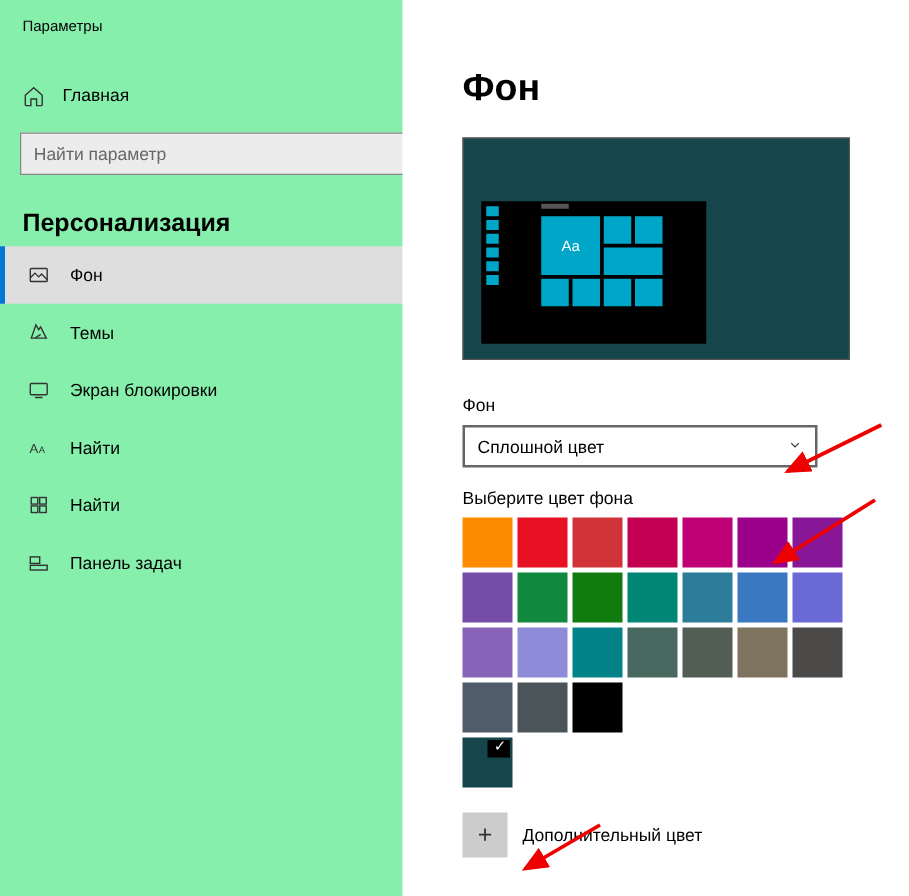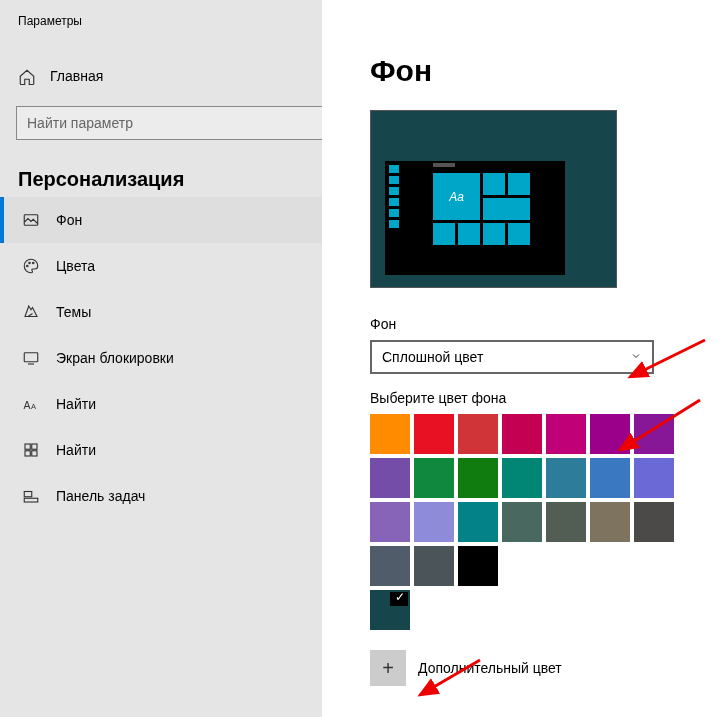--- a/index.html
+++ b/index.html
@@ -10,21 +10,21 @@
     height: 717px;
     overflow: hidden;
     font-size: 14px;
     color: #000;
   }
   .sidebar {
     position: absolute;
     left: 0; top: 0;
     width: 379px;
     height: 717px;
-    background: #e5e5e5;
+    background: #86efac;
     border-right: 6px solid #3b82f6;
   }
   .main {
     position: absolute;
     left: 322px; top: 0;
     right: 0;
     height: 717px;
     background: #fff;
     padding: 0 0 0 48px;
   }
@@ -76,26 +76,25 @@
     color: #333;
   }
   .nav-icon svg { width: 18px; height: 18px; }
   .main-title {
     font-size: 30px;
     font-weight: 600;
     margin-top: 54px;
     margin-bottom: 22px;
   }
   .preview {
-    width: 247px;
+    width: 310px;
     height: 178px;
     background: #16454b;
     position: relative;
     border: 1px solid #555;
-    font-style: italic;
   }
   .preview-taskbar {
     position: absolute;
     left: 14px; bottom: 12px;
     width: 180px; height: 114px;
     background: #000;
   }
   .aa { color: #fff; font-size: 12px; display:flex;align-items:center;justify-content:center;}
 
   .field-label { font-size: 14px; margin-top: 28px; margin-bottom: 8px; }
@@ -178,31 +177,20 @@
 
   <div id="nav-list">
       <div class="nav-item active">
         <span class="nav-icon">
           <svg viewBox="0 0 24 24" fill="none" stroke="currentColor" stroke-width="1.5">
             <rect x="3" y="5" width="18" height="14" rx="1"></rect>
             <path d="M3 15l5-5 4 4 3-3 6 6"></path>
           </svg>
         </span>
         <span>Фон</span>
-      </div>
-      <div class="nav-item">
-        <span class="nav-icon">
-          <svg viewBox="0 0 24 24" fill="none" stroke="currentColor" stroke-width="1.5">
-            <path d="M12 3a9 9 0 1 0 0 18c1 0 2-.5 2-1.5s-1-1.5-1-2.5 1-1 2-1h2a4 4 0 0 0 4-4c0-5-4-9-9-9z"></path>
-            <circle cx="7" cy="12" r="1"></circle>
-            <circle cx="10" cy="8" r="1"></circle>
-            <circle cx="15" cy="8" r="1"></circle>
-          </svg>
-        </span>
-        <span>Цвета</span>
       </div>
       <div class="nav-item">
         <span class="nav-icon">
           <svg viewBox="0 0 24 24" fill="none" stroke="currentColor" stroke-width="1.5">
             <path d="M4 18l5-14 3 5 2-3 6 12z"></path>
             <path d="M14 14l-6 4"></path>
           </svg>
         </span>
         <span>Темы</span>
       </div>

